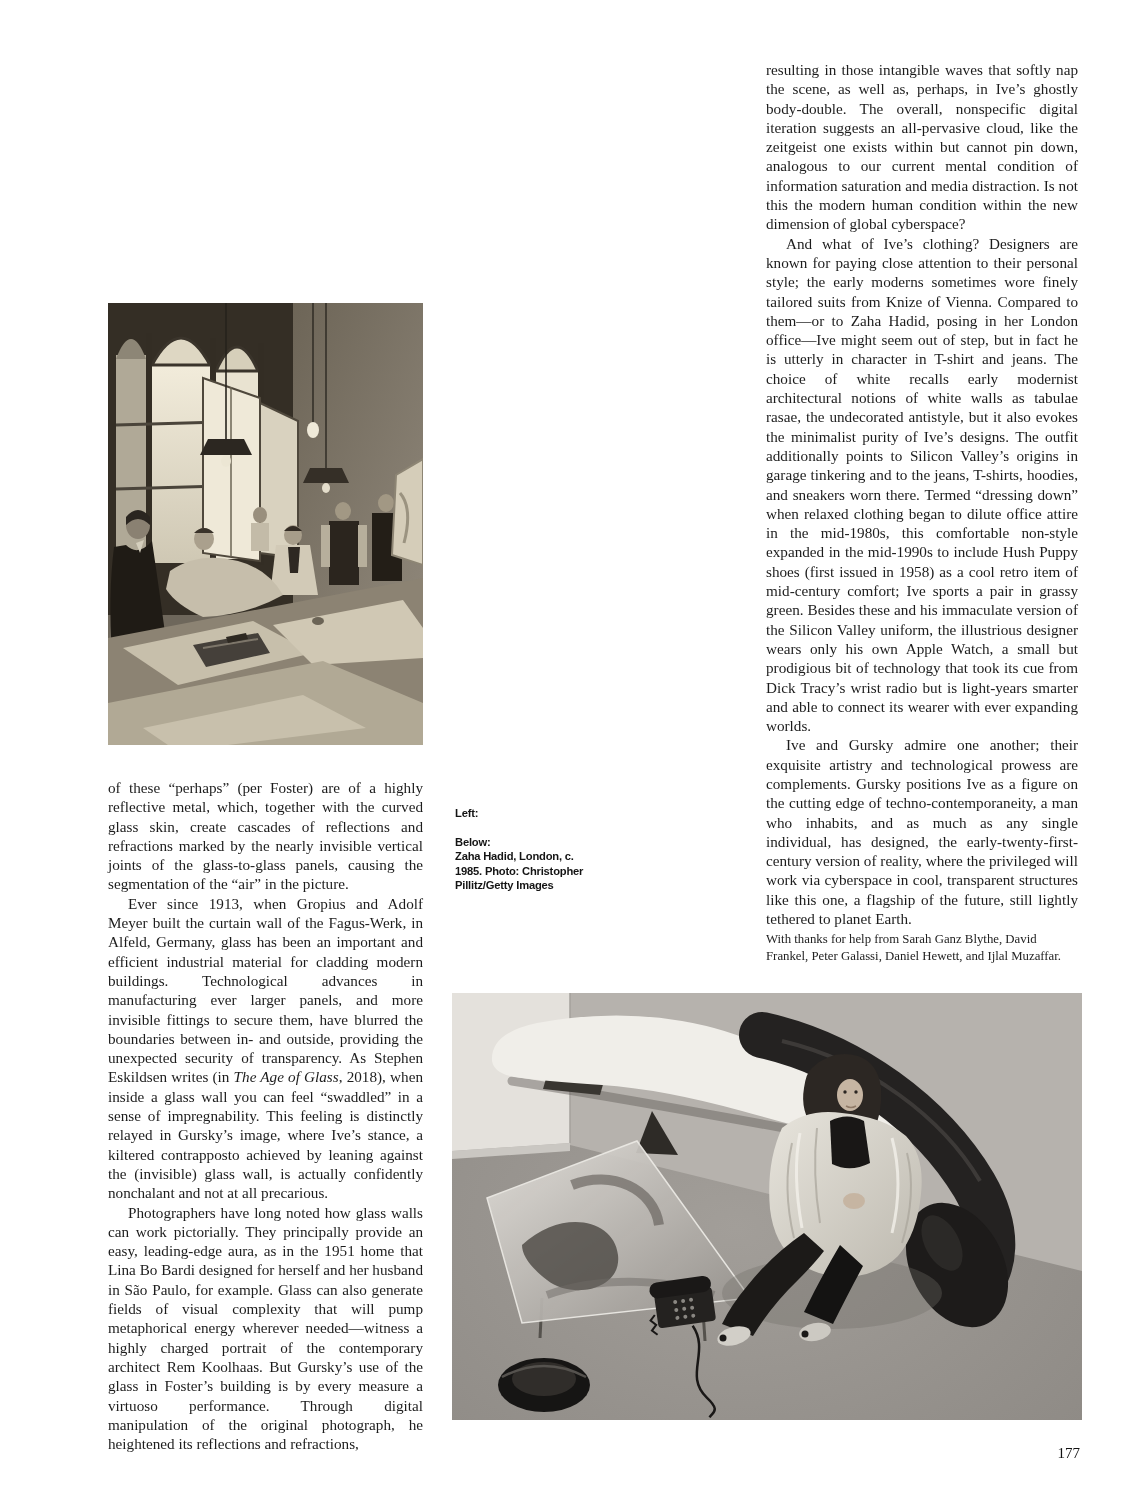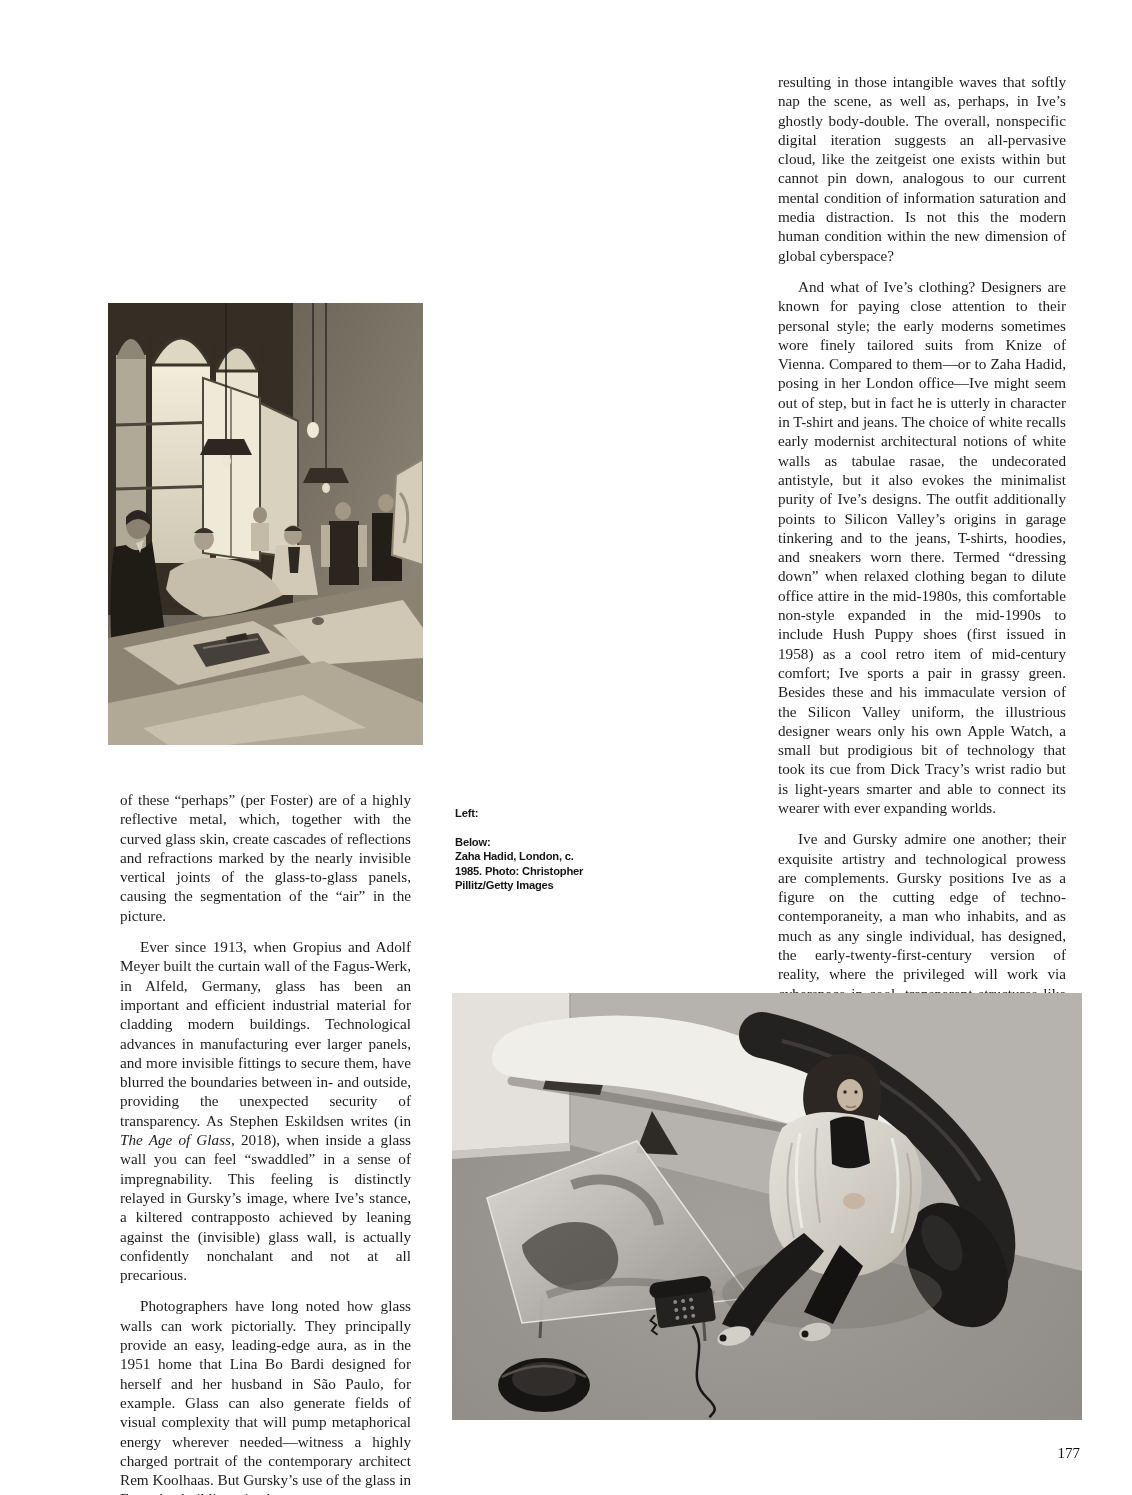--- a/index.html
+++ b/index.html
@@ -1,19 +1,19 @@
 <!DOCTYPE html>
 <html><head>
 <meta charset="utf-8">
 <style>
   html,body{margin:0;padding:0;background:#e9e9e9;}
   .sheet{position:relative;width:1132px;height:1495px;background:#ffffff;overflow:hidden;
          font-family:"Liberation Serif",serif;color:#1c1c1c;}
   .body-text{font-size:15.2px;line-height:19.3px;text-align:justify;}
-  .body-text p{margin:12px;padding:0;}
+  .body-text p{margin:0;padding:0;}
   .body-text p.indent{text-indent:20px;}
   .left-col{position:absolute;left:108px;top:778px;width:315px;}
   .right-col{position:absolute;left:766px;top:60px;width:312px;}
   .ack{position:absolute;left:766px;top:931px;width:305px;font-size:12.8px;line-height:16.5px;
        text-align:left;color:#222;}
   .captions{position:absolute;left:455px;top:806px;width:154px;
             font-family:"Liberation Sans",sans-serif;font-weight:700;font-size:11.2px;
             line-height:14.6px;letter-spacing:-0.2px;color:#141414;}
   .caption{margin:0 16px 14px 0;}
   .photo{position:absolute;overflow:hidden;background:#888;}
@@ -108,20 +108,21 @@
       </g>
     </svg>
   </div>
 
   <div class="right-col body-text">
     <p><span>resulting in those intangible waves that softly nap the scene, as well as, perhaps, in Ive’s ghostly body-double. The overall, nonspecific digital iteration suggests an all-pervasive cloud, like the zeitgeist one exists within but cannot pin down, analogous to our current mental condition of information saturation and media distraction. Is not this the modern human condition within the new dimension of global cyberspace?</span></p>
     <p class="indent"><span>And what of Ive’s clothing? Designers are known for paying close attention to their personal style; the early moderns sometimes wore finely tailored suits from Knize of Vienna. Compared to them—or to Zaha Hadid, posing in her London office—Ive might seem out of step, but in fact he is utterly in character in T-shirt and jeans. The choice of white recalls early modernist architectural notions of white walls as tabulae rasae, the undecorated antistyle, but it also evokes the minimalist purity of Ive’s designs. The outfit additionally points to Silicon Valley’s origins in garage tinkering and to the jeans, T-shirts, hoodies, and sneakers worn there. Termed “dressing down” when relaxed clothing began to dilute office attire in the mid-1980s, this comfortable non-style expanded in the mid-1990s to include Hush Puppy shoes (first issued in 1958) as a cool retro item of mid-century comfort; Ive sports a pair in grassy green. Besides these and his immaculate version of the Silicon Valley uniform, the illustrious designer wears only his own Apple Watch, a small but prodigious bit of technology that took its cue from Dick Tracy’s wrist radio but is light-years smarter and able to connect its wearer with ever expanding worlds.</span></p>
     <p class="indent"><span>Ive and Gursky admire one another; their exquisite artistry and technological prowess are complements. Gursky positions Ive as a figure on the cutting edge of techno-contemporaneity, a man who inhabits, and as much as any single individual, has designed, the early-twenty-first-century version of reality, where the privileged will work via cyberspace in cool, transparent structures like this one, a flagship of the future, still lightly tethered to planet Earth.</span></p>
   </div>
 
+  <div class="ack">With thanks for help from Sarah Ganz Blythe, David Frankel, Peter Galassi, Daniel Hewett, and Ijlal Muzaffar.</div>
 
   <div class="captions">
     <div class="caption">
       <div>Left:</div>
     </div>
     <div class="caption">
       <div>Below:</div>
       <div>Zaha Hadid, London, c. 1985. Photo: Christopher Pillitz/Getty Images</div>
     </div>
   </div>

